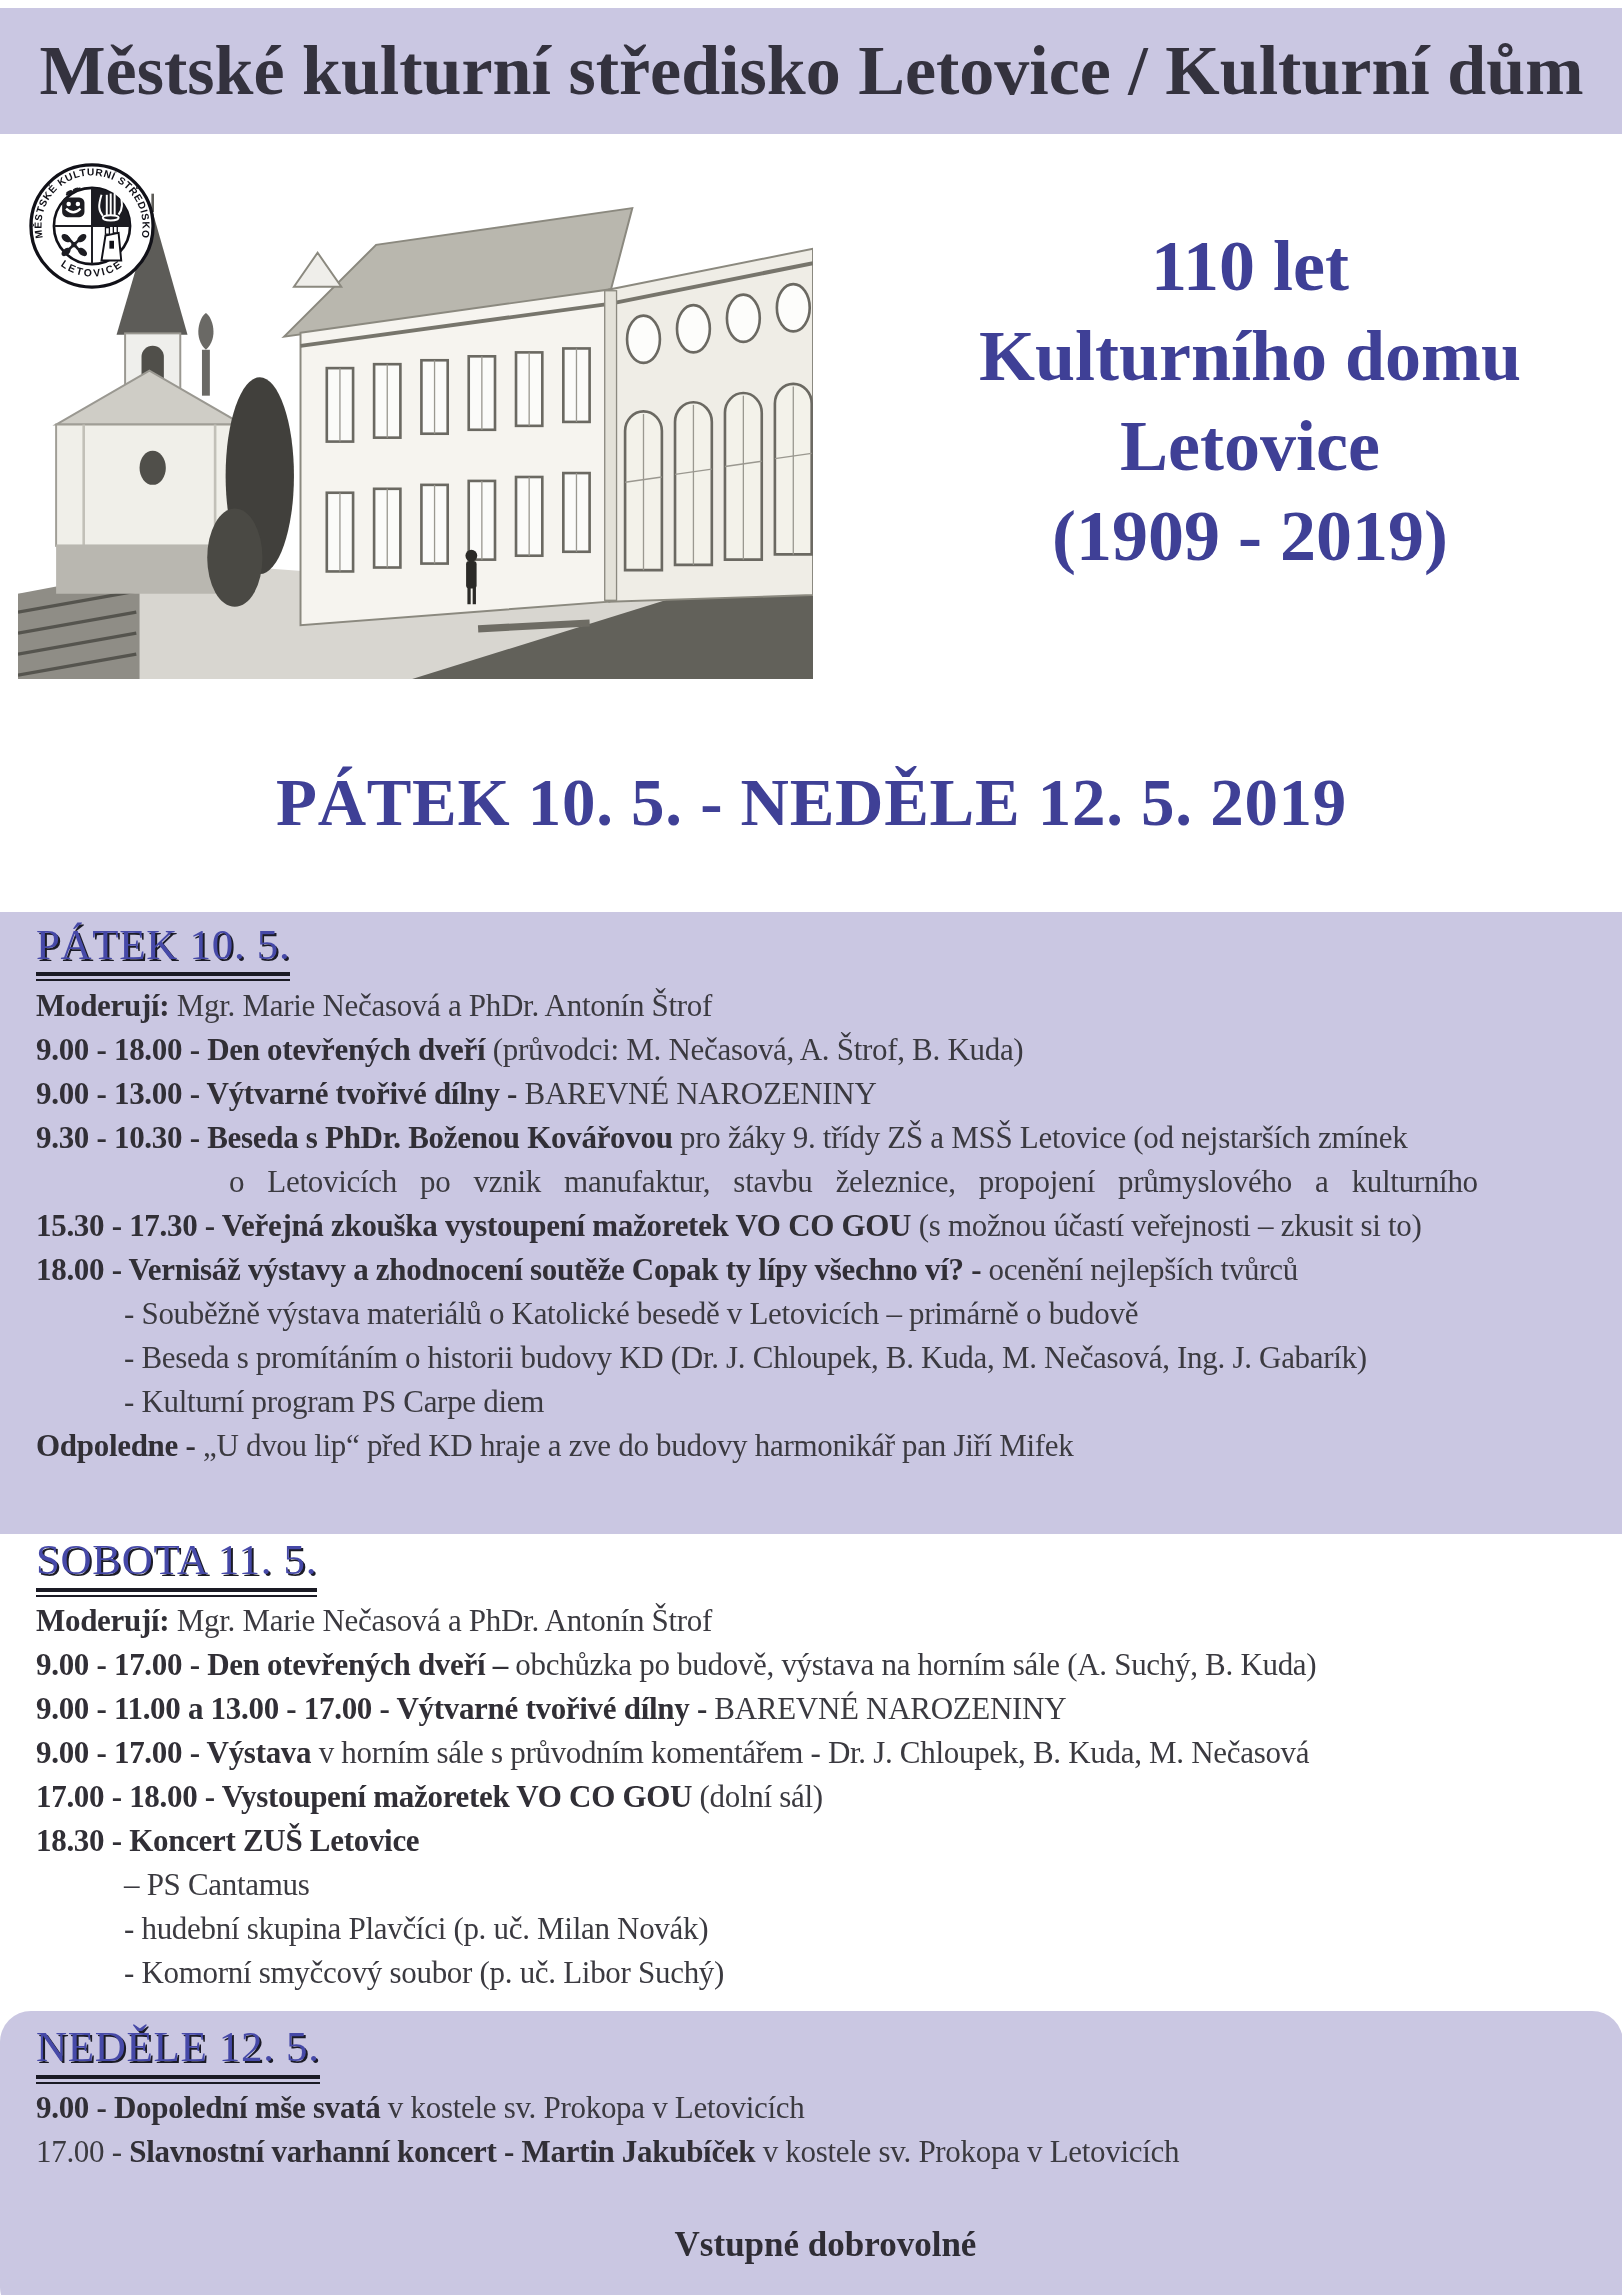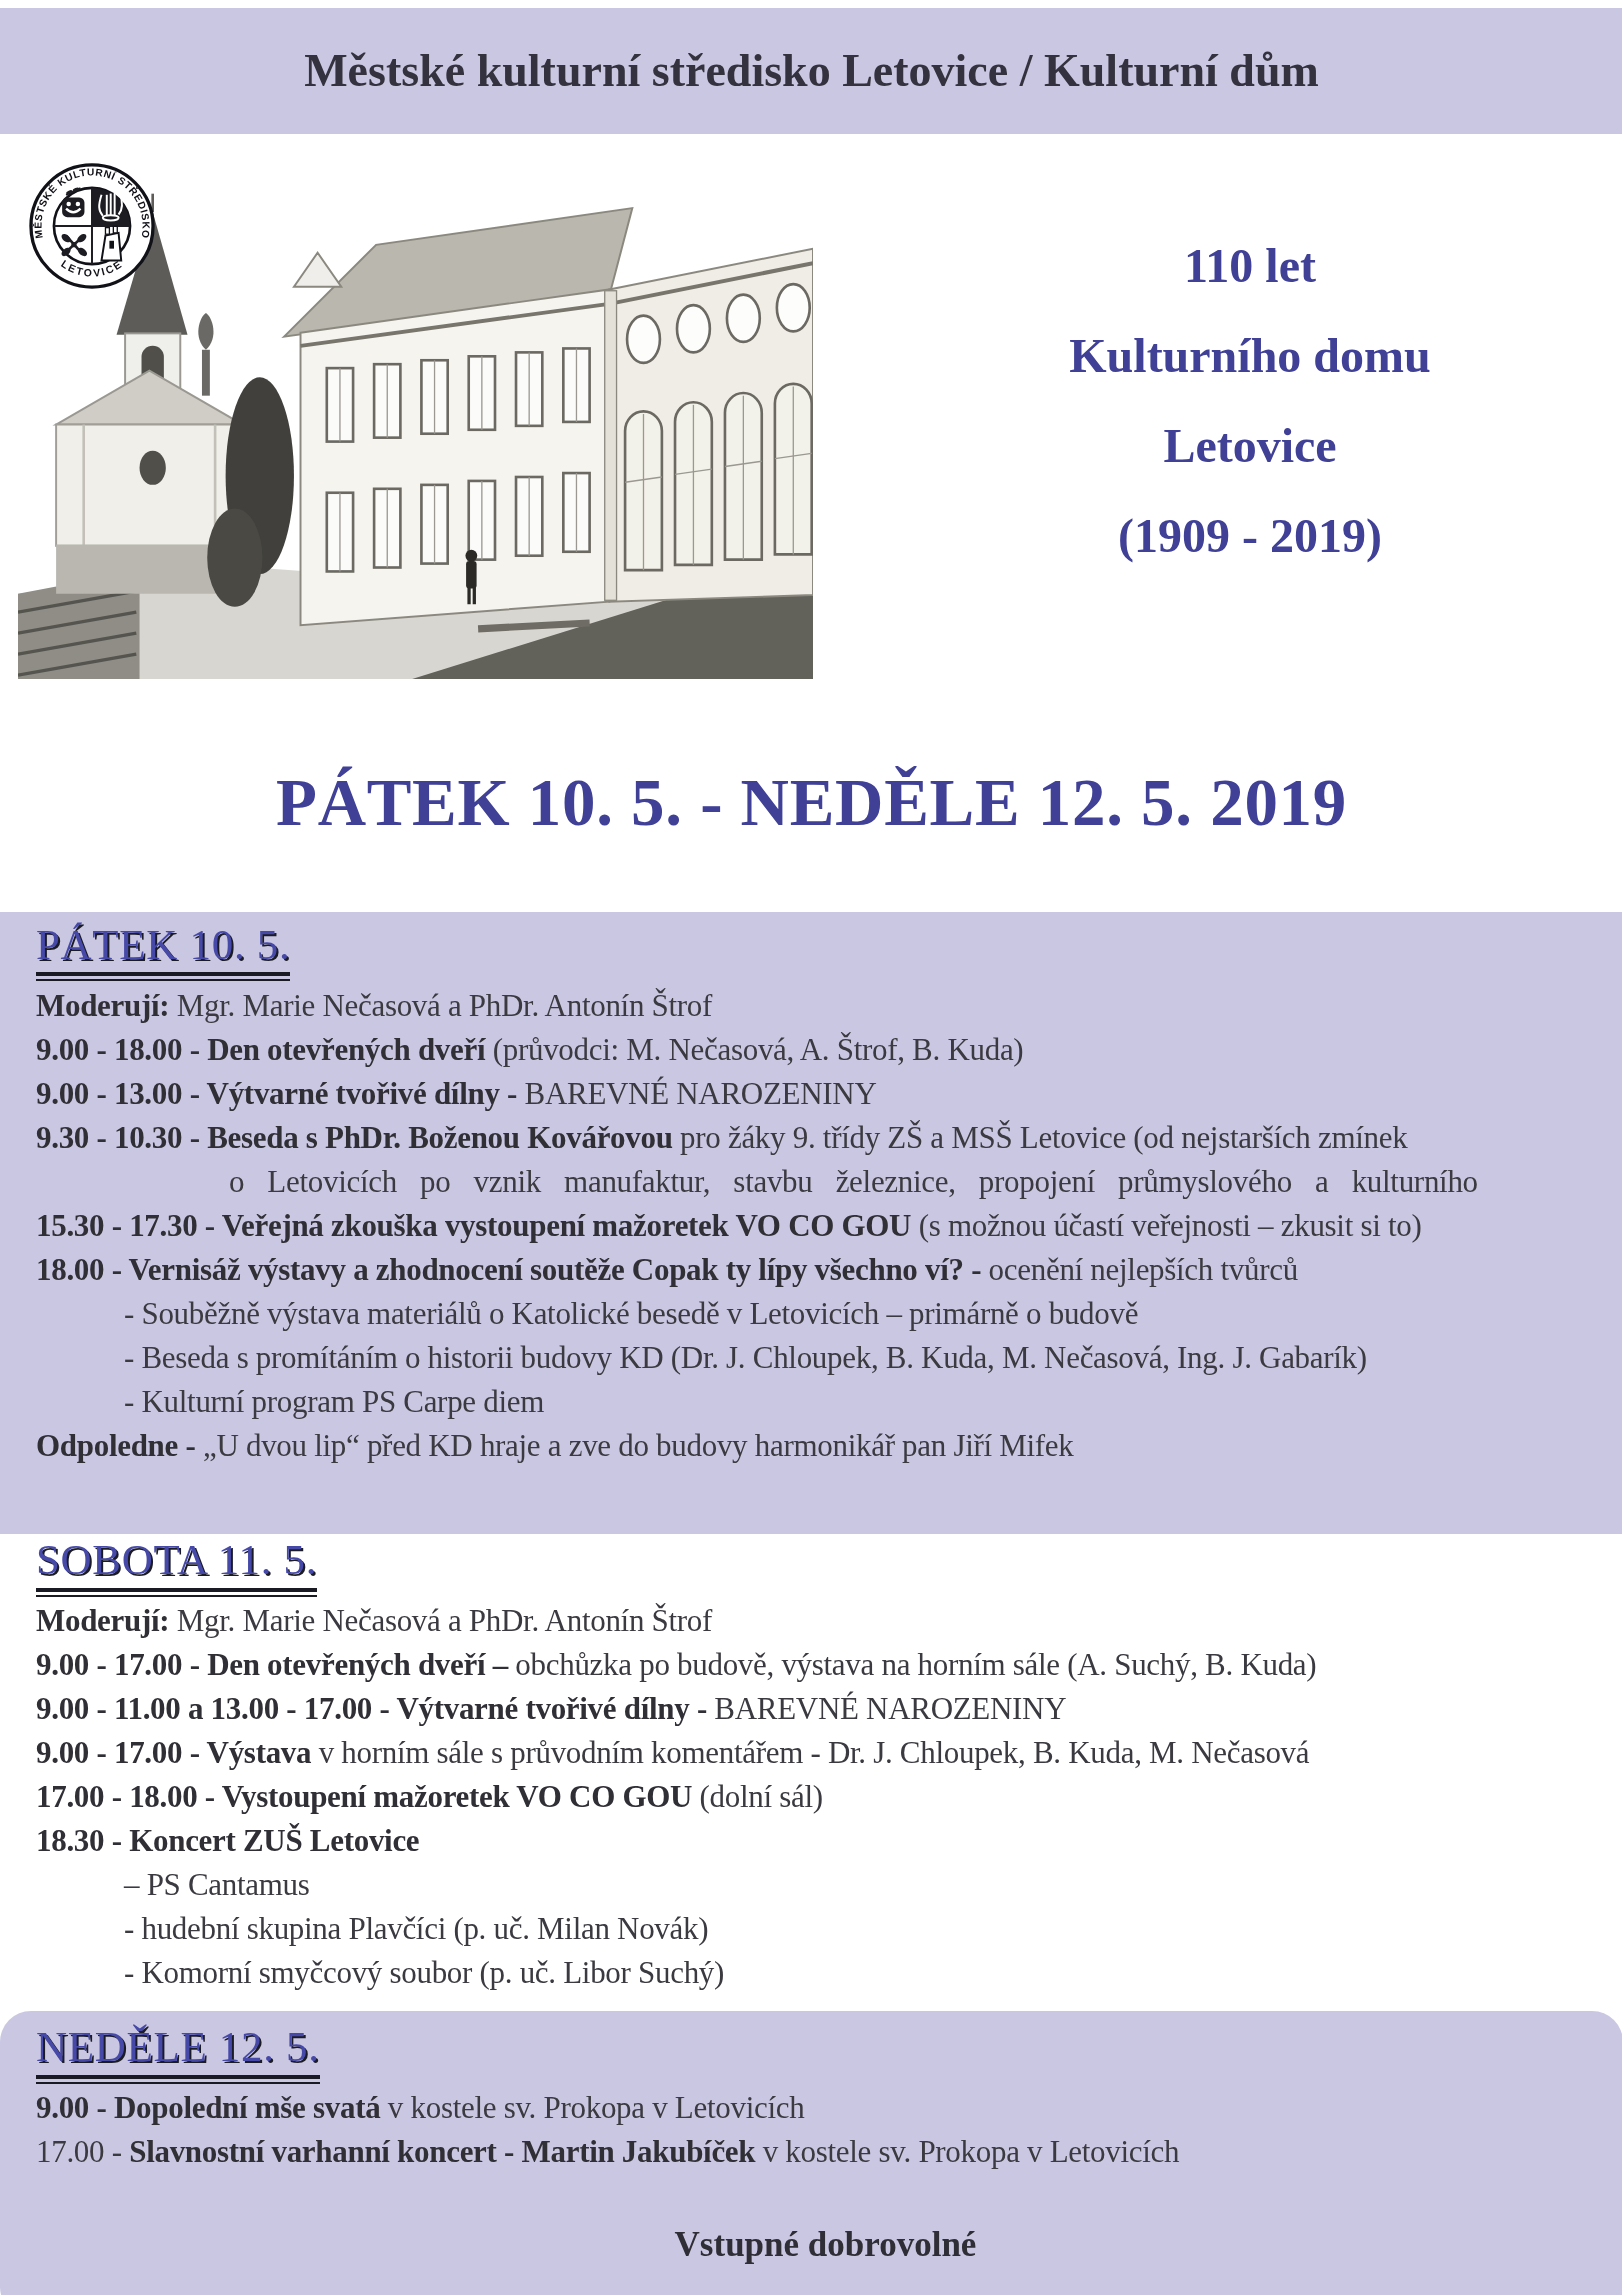--- a/index.html
+++ b/index.html
@@ -14,31 +14,31 @@
   .page{
     position:relative;width:1623px;height:2295px;background:#ffffff;overflow:hidden;
     font-family:"Liberation Serif","DejaVu Serif",serif;margin:0 auto;
   }
   
   .banner{
     position:absolute;top:7.9px;left:0;right:0;height:126px;background:var(--lav);
     display:flex;align-items:center;justify-content:center;
   }
   .banner .banner-text{
-    font-size:46px;font-weight:bold;color:#34323e;white-space:nowrap;letter-spacing:0;
+    font-size:70px;font-weight:bold;color:#34323e;white-space:nowrap;letter-spacing:0;
   }
   
   .logo{position:absolute;left:27.5px;top:162px;width:128px;height:128px;}
   
   .photo{position:absolute;left:18.3px;top:174px;width:795px;height:505px;}
   .photo svg{width:100%;height:100%;display:block;}
   
   .hero{
     position:absolute;left:877px;top:221px;width:746px;text-align:center;
-    color:var(--blue);font-weight:bold;font-size:48px;line-height:90px;white-space:nowrap;
+    color:var(--blue);font-weight:bold;font-size:72px;line-height:90px;white-space:nowrap;
   }
   
   .date-line{
     position:absolute;top:764px;left:0;right:0;text-align:center;
     font-size:67px;font-weight:bold;color:var(--blue);letter-spacing:0.7px;white-space:nowrap;
   }
   
   .sec{position:absolute;left:0;right:0;padding-left:36px;padding-right:29.4px;box-sizing:border-box;}
   .sec-patek{top:912px;height:623px;background:var(--lav);padding-top:10.5px;}
   .sec-sobota{top:1534px;height:551px;background:#ffffff;padding-top:4px;}

